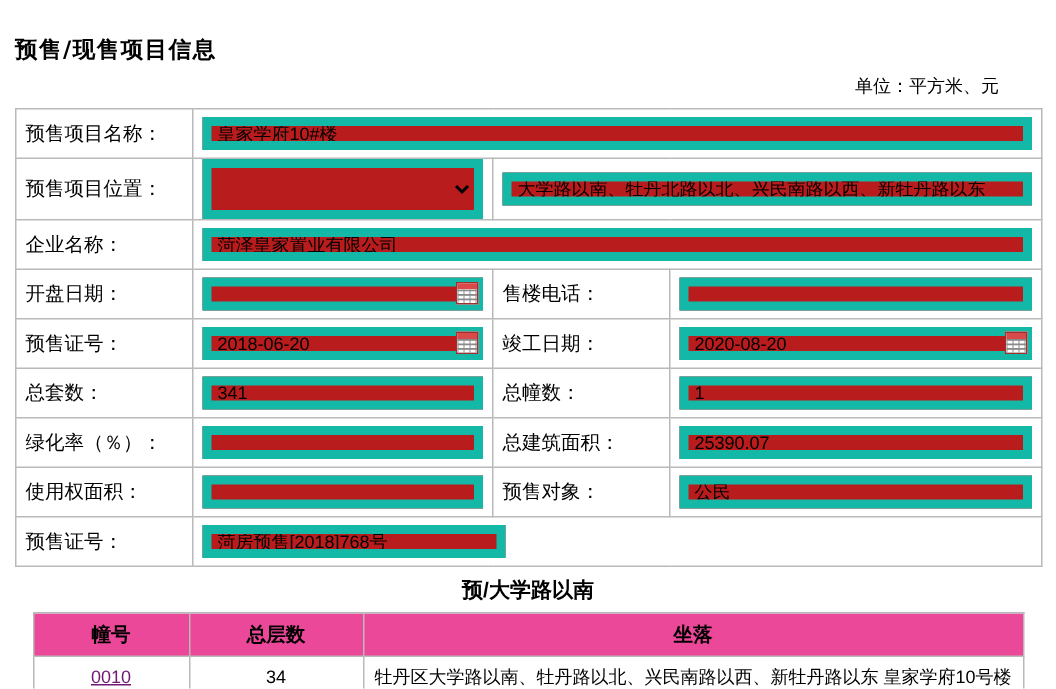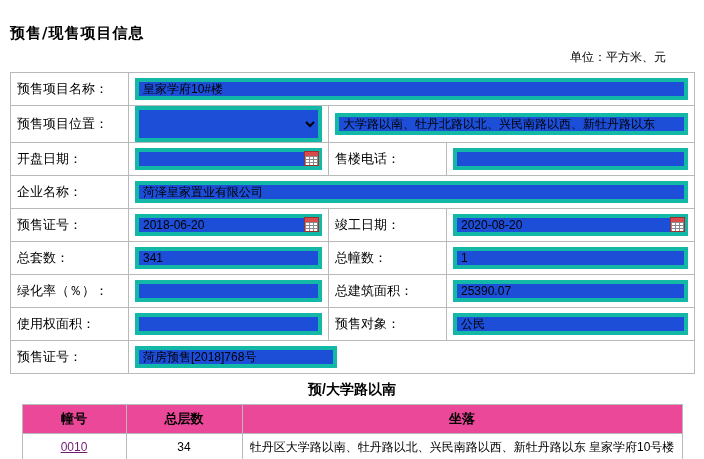--- a/index.html
+++ b/index.html
@@ -53,22 +53,22 @@
     font-size: 13px;
     white-space: nowrap;
     margin-left: 42px;
   }
   .field {
     display: block;
     box-sizing: border-box;
     width: 100%;
     height: 22px;
     line-height: 20px;
-    border: 4px solid #14b8a6;
-    background: #1d4ed8;
+    border: 6px solid #14b8a6;
+    background: #b91c1c;
     font-size: 12px;
     font-family: "Liberation Sans", sans-serif;
     color: #000000;
     padding: 0 4px;
     outline: none;
   }
   .field-wrap {
     position: relative;
     display: block;
   }
@@ -165,42 +165,42 @@
         <td>
           <select class="field">
             <option>牡丹区</option>
           </select>
         </td>
         <td colspan="2">
           <input class="field" type="text" value="大学路以南、牡丹北路以北、兴民南路以西、新牡丹路以东" style="">
         </td>
       </tr>
       <tr>
+        <td class="label">企业名称：</td>
+        <td colspan="3">
+          <input class="field" type="text" value="菏泽皇家置业有限公司" style="">
+        </td>
+      </tr>
+      <tr>
         <td class="label">开盘日期：</td>
         <td>
           <span class="field-wrap">
             <input class="field" type="text" value="" style="">
             <span class="cal-icon">
                 <span class="cal-top"></span>
                 <span class="cal-body"></span>
               </span>
           </span>
         </td>
         <td class="label">售楼电话：</td>
         <td>
           <input class="field" type="text" value="" style="">
         </td>
       </tr>
       <tr>
-        <td class="label">企业名称：</td>
-        <td colspan="3">
-          <input class="field" type="text" value="菏泽皇家置业有限公司" style="">
-        </td>
-      </tr>
-      <tr>
         <td class="label">预售证号：</td>
         <td>
           <span class="field-wrap">
             <input class="field" type="text" value="2018-06-20" style="">
             <span class="cal-icon">
                 <span class="cal-top"></span>
                 <span class="cal-body"></span>
               </span>
           </span>
         </td>

